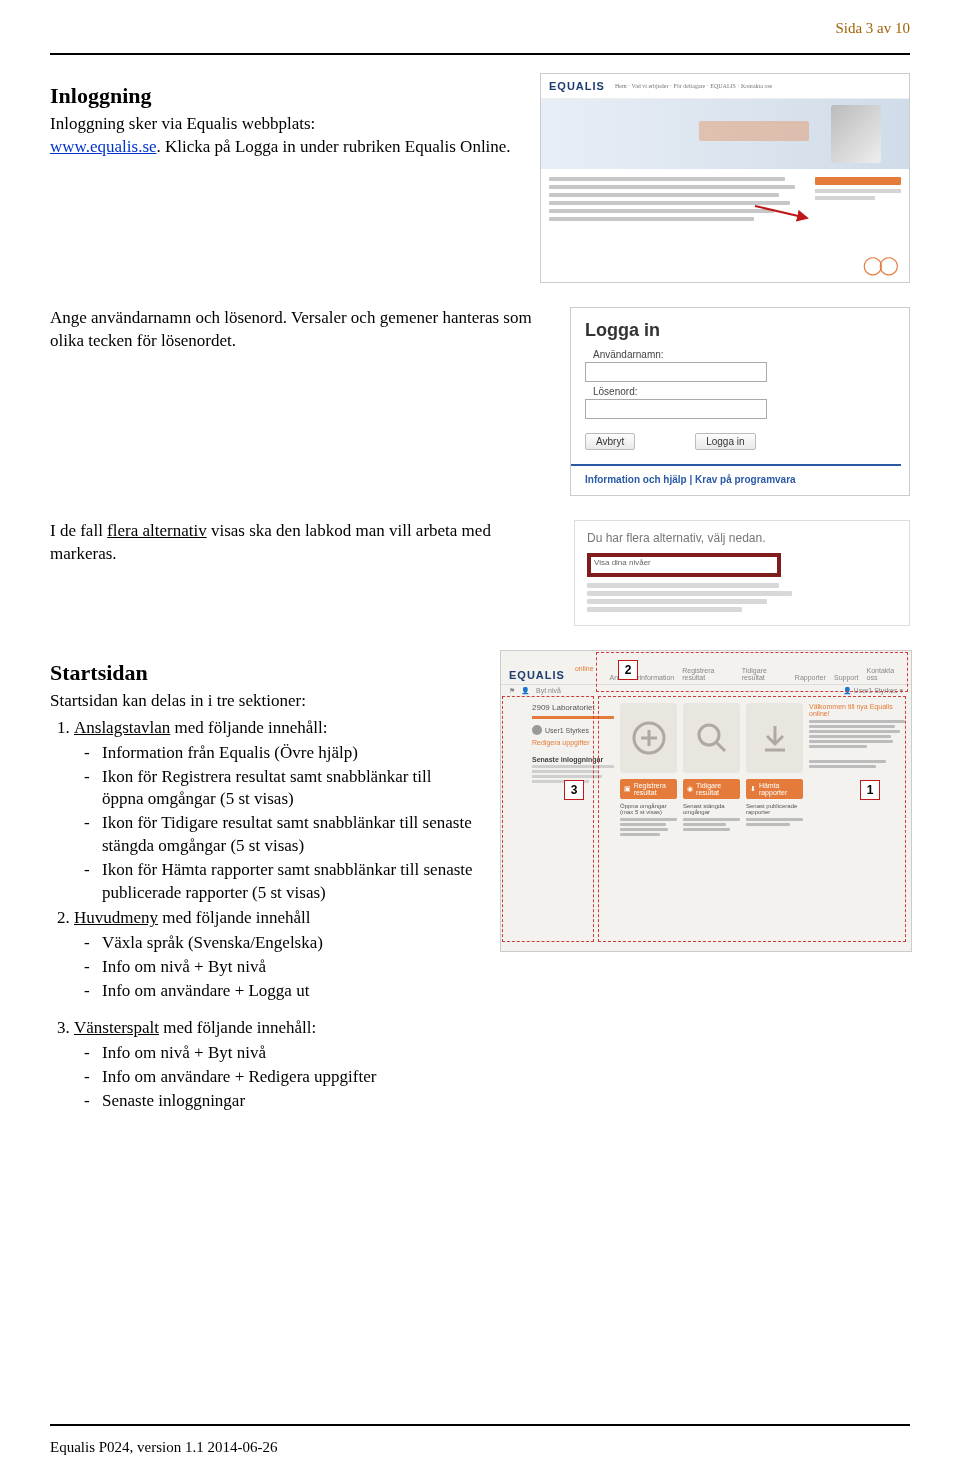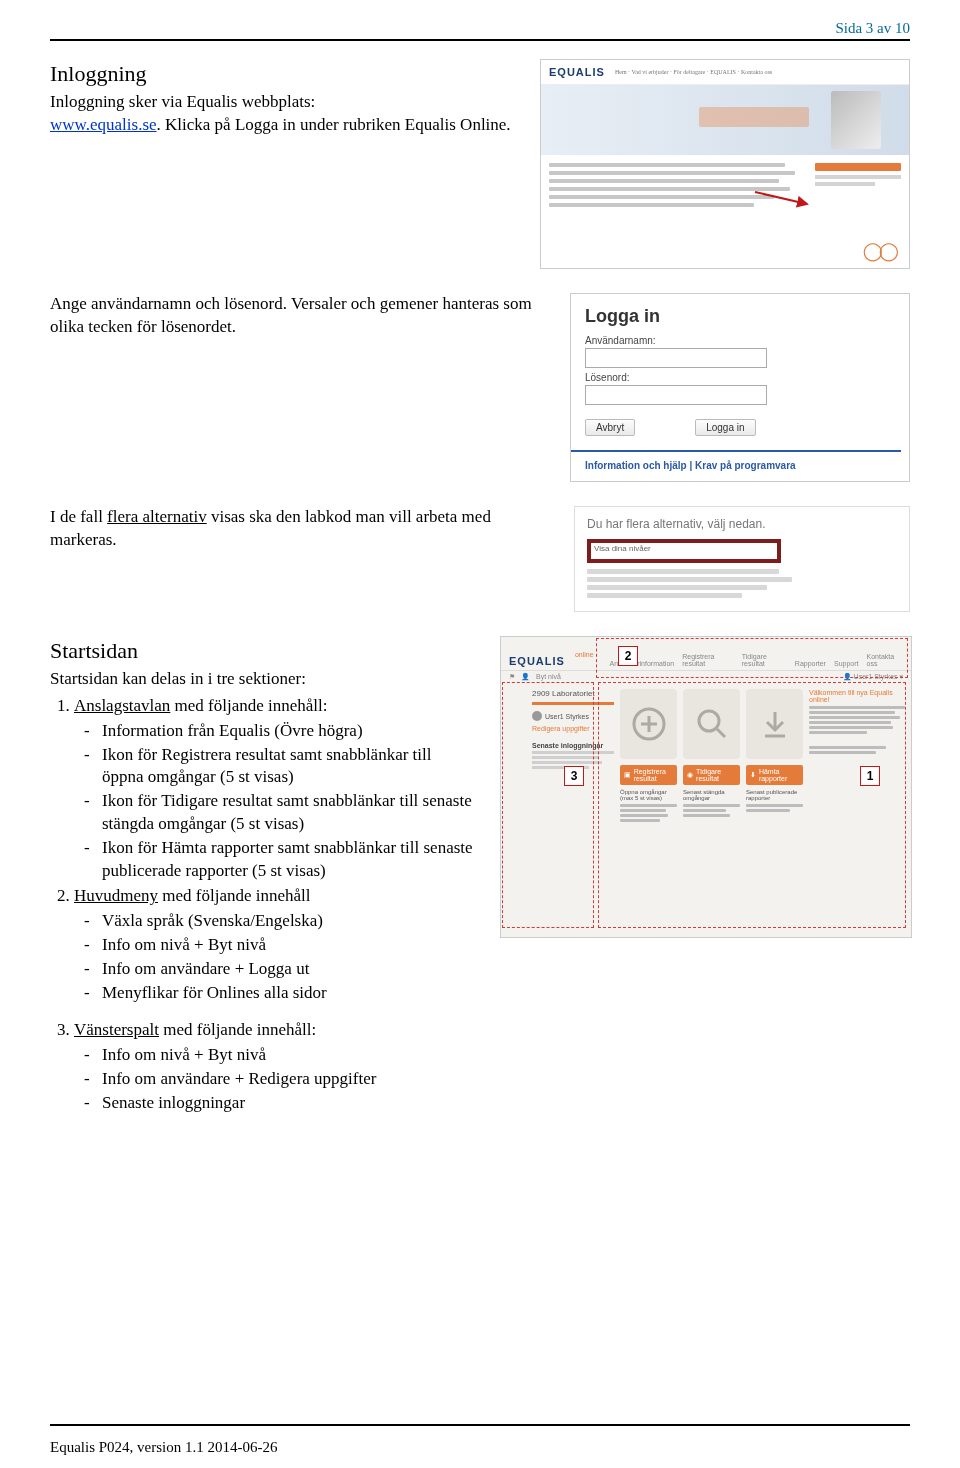--- a/index.html
+++ b/index.html
@@ -1,21 +1,21 @@
 <!DOCTYPE html>
 <html><head>
 <meta charset="utf-8">
 <style>
   html,body{margin:0;padding:0;background:#fff;color:#000;font-family:"Times New Roman",Times,serif;}
   .page{width:960px;min-height:1468px;margin:0 auto;position:relative;box-sizing:border-box;padding:20px 50px 40px 50px;}
-  .header-line{color:#0369a1;font-size:15px;text-align:right;border-bottom:2px solid #000;padding-bottom:2px;margin-bottom:18px;}
+  .header-line{color:#a16207;font-size:15px;text-align:right;border-bottom:2px solid #000;padding-bottom:16px;margin-bottom:18px;}
   .two-col{display:flex;gap:24px;align-items:flex-start;margin-bottom:24px;}
   .col-text{flex:1;font-size:17px;line-height:1.35;}
   .col-img{flex:0 0 auto;}
-  h2.sect{font-weight:normal;font-size:22px;margin:0 0 2px 0;}
+  h2.sect{font-weight:bold;font-size:22px;margin:8px 0 2px 0;}
   .linklike{color:#0033cc;text-decoration:underline;}
   .under{text-decoration:underline;}
   .footer{position:absolute;bottom:12px;left:50px;font-size:15px;}
   .footer-rule{position:absolute;bottom:42px;left:50px;right:50px;border-top:2px solid #000;}
   
   ol.main{font-size:17px;line-height:1.35;padding-left:24px;margin:4px 0;}
   ol.main>li{margin-bottom:2px;}
   ul.dash{list-style:none;padding-left:28px;margin:2px 0;}
   ul.dash>li{position:relative;margin:1px 0;}
   ul.dash>li::before{content:"-";position:absolute;left:-18px;}
@@ -33,21 +33,21 @@
   .shot1 .blurb .ln{height:4px;background:#c7c7c7;margin-bottom:4px;border-radius:1px;}
   .shot1 .side{width:86px;}
   .shot1 .side .hd{height:8px;background:#e47b3a;margin-bottom:4px;border-radius:1px;}
   .shot1 .side .ln{height:4px;background:#d4d4d4;margin-bottom:3px;}
   .shot1 .arrow{position:absolute;right:96px;top:128px;width:60px;height:20px;}
   .shot1 .arrow svg{width:100%;height:100%;}
   .shot1 .circles{position:absolute;right:14px;bottom:6px;font-family:Arial;color:#e47b3a;font-size:18px;letter-spacing:-4px;}
   
   .shot2{width:340px;padding:12px 22px 10px 14px;font-family:Arial,sans-serif;}
   .shot2 h3{margin:0 0 8px 0;font-size:18px;color:#333;}
-  .shot2 label{display:block;font-size:10px;color:#444;margin:4px 0 2px 0;}
+  .shot2 label{display:block;font-size:10px;color:#444;margin:4px 0 2px 8px;}
   .shot2 .inp{width:180px;height:18px;border:1px solid #aaa;background:#fff;}
   .shot2 .btnrow{display:flex;gap:60px;margin-top:14px;}
   .shot2 .btn{font-size:10px;color:#333;border:1px solid #bbb;background:linear-gradient(#fdfdfd,#e9e9e9);padding:2px 10px;border-radius:2px;}
   .shot2 .hr{height:0;border-top:2px solid #2a5aa6;margin:14px -14px 8px -14px;}
   .shot2 .ftr{font-size:10px;font-weight:bold;color:#2a5aa6;}
   
   .shot3{width:310px;padding:10px 12px;font-family:Arial,sans-serif;border:1px solid #ddd;}
   .shot3 .ttl{font-size:12px;color:#777;margin-bottom:8px;}
   .shot3 .sel{width:180px;height:14px;border:4px solid #7f1d1d;font-size:8px;padding:1px 3px;color:#666;margin-bottom:6px;}
   .shot3 .ln{height:5px;background:#d8d8d8;margin:3px 0;border-radius:1px;}
@@ -171,33 +171,32 @@
   </div>
 
   <div class="two-col" style="margin-top:18px;">
     <div class="col-text" style="flex:1.05;">
       <h2 class="sect">Startsidan</h2>
       <div>Startsidan kan delas in i tre sektioner:</div>
       <ol class="main">
         <li>
           <span class="under">Anslagstavlan</span><span> med följande innehåll:</span>
           <ul class="dash">
-            <li>Information från Equalis (Övre högra)</li>
+            <li>Information från Equalis (Övre hjälp)</li>
             <li>Ikon för Registrera resultat samt snabblänkar till öppna omgångar (5 st visas)</li>
             <li>Ikon för Tidigare resultat samt snabblänkar till senaste stängda omgångar (5 st visas)</li>
             <li>Ikon för Hämta rapporter samt snabblänkar till senaste publicerade rapporter (5 st visas)</li>
           </ul>
         </li>
         <li>
           <span class="under">Huvudmeny</span><span> med följande innehåll</span>
           <ul class="dash">
             <li>Växla språk (Svenska/Engelska)</li>
             <li>Info om nivå + Byt nivå</li>
             <li>Info om användare + Logga ut</li>
-            <li>Menyflikar för Onlines alla sidor</li>
           </ul>
         </li>
       </ol>
       <ol class="main" start="3" style="margin-top:14px;">
         <li>
           <span class="under">Vänsterspalt</span><span> med följande innehåll:</span>
           <ul class="dash">
             <li>Info om nivå + Byt nivå</li>
             <li>Info om användare + Redigera uppgifter</li>
             <li>Senaste inloggningar</li>

